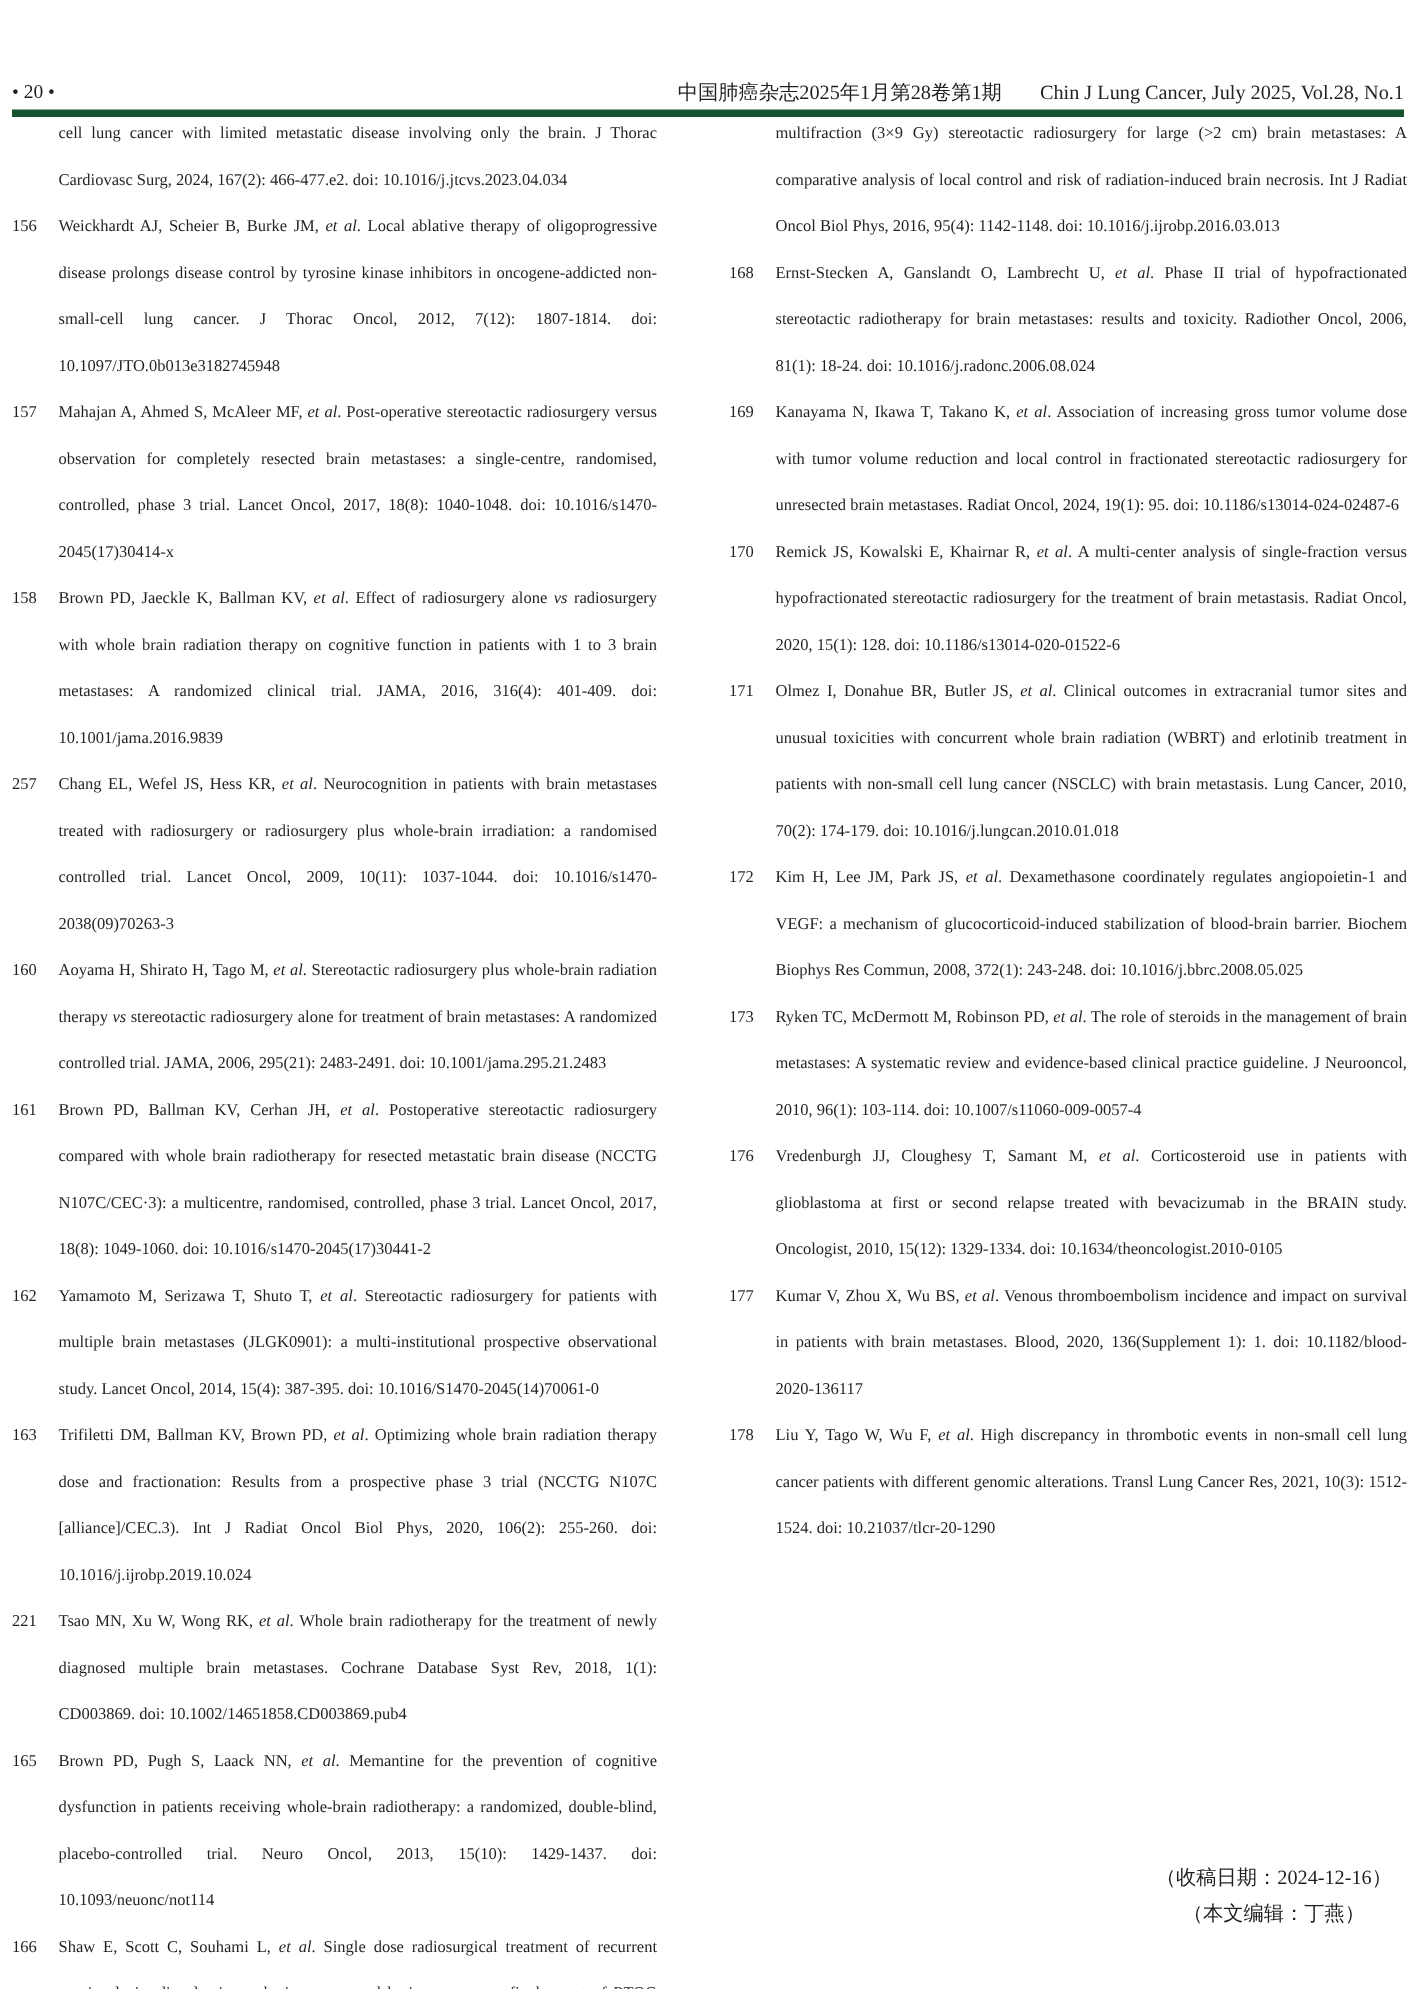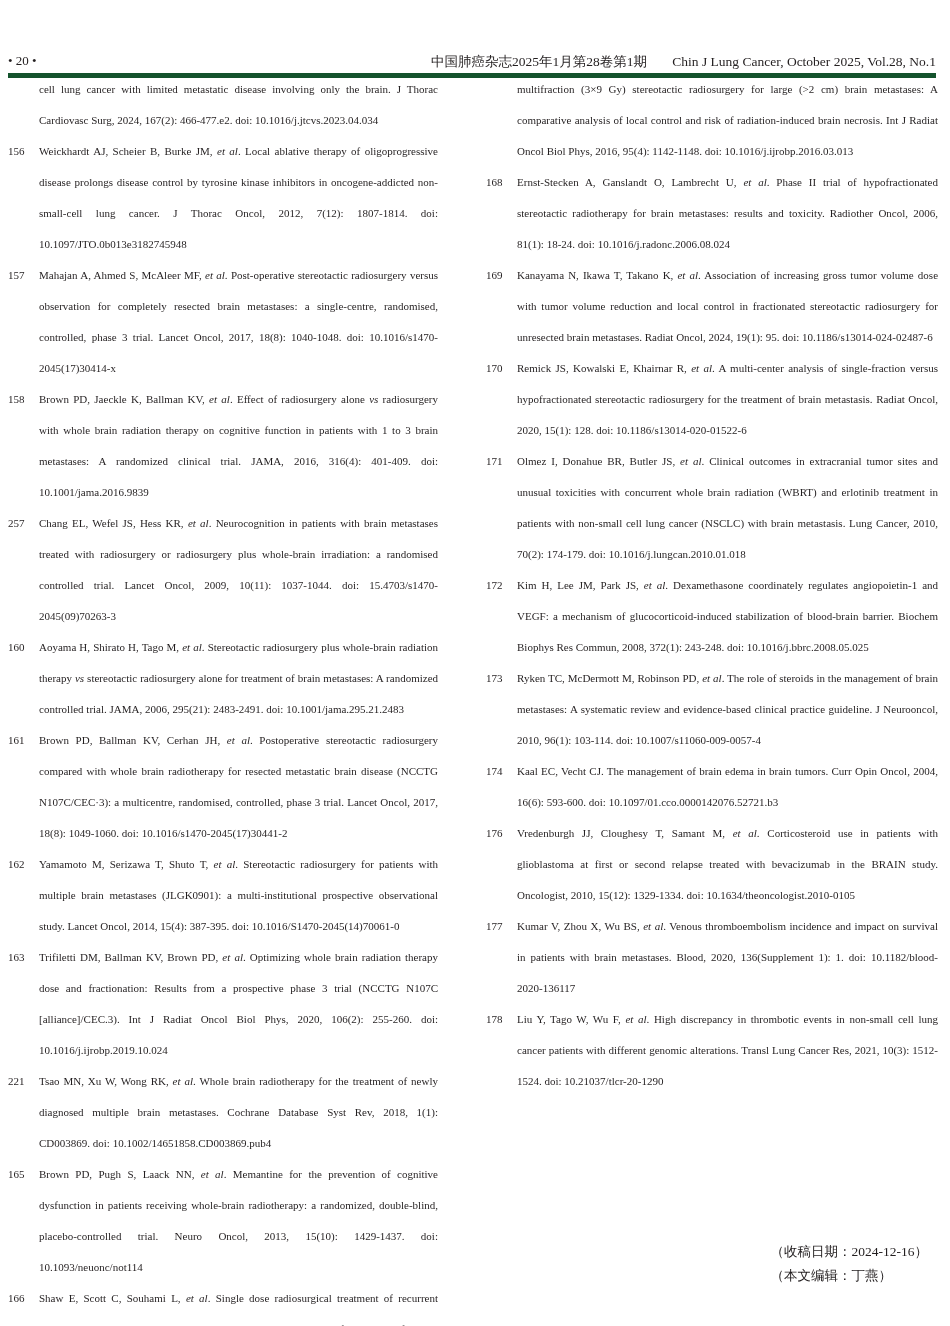--- a/index.html
+++ b/index.html
@@ -27,62 +27,61 @@
     font-family: "Liberation Serif", serif;
     font-size: 11px; line-height: 31px;
   }
   .col.left { left: 8px; }
   .col.right { left: 486px; width: 452px; }
   .ref { position: relative; padding-left: 31px; text-align: justify; }
   .ref .num { position: absolute; left: 0; top: 0; font-family: Liberation Serif, serif; }
   .ref.cont { padding-left: 31px; }
   .ref i { font-style: italic; }
   .footer-notes {
-    position: absolute; right: 22px; top: 1240px; text-align: left;
+    position: absolute; right: 22px; top: 1240px; text-align: center;
     font-family: "Liberation Serif", serif; font-size: 13.5px; line-height: 24px;
   }
 </style>
 </head>
 <body>
 
 <div class="header">
   <span class="page-num">• 20 •</span>
   <span class="journal">
     <span class="cn">中国肺癌杂志2025年1月第28卷第1期</span>
-    <span>Chin J Lung Cancer, October 2025, Vol.28, No.1</span>
+    <span>Chin J Lung Cancer, July 2025, Vol.28, No.1</span>
   </span>
 </div>
 
 <div class="col left">
   <div class="ref cont">cell lung cancer with limited metastatic disease involving only the brain. J Thorac Cardiovasc Surg, 2024, 167(2): 466-477.e2. doi: 10.1016/j.jtcvs.2023.04.034</div>
   <div>
       <div class="ref"><span class="num">156</span><span>Weickhardt AJ, Scheier B, Burke JM, </span><i>et al</i><span>. Local ablative therapy of oligoprogressive disease prolongs disease control by tyrosine kinase inhibitors in oncogene-addicted non-small-cell lung cancer. J Thorac Oncol, 2012, 7(12): 1807-1814. doi: 10.1097/JTO.0b013e3182745948</span></div>
       <div class="ref"><span class="num">157</span><span>Mahajan A, Ahmed S, McAleer MF, </span><i>et al</i><span>. Post-operative stereotactic radiosurgery versus observation for completely resected brain metastases: a single-centre, randomised, controlled, phase 3 trial. Lancet Oncol, 2017, 18(8): 1040-1048. doi: 10.1016/s1470-2045(17)30414-x</span></div>
       <div class="ref"><span class="num">158</span><span>Brown PD, Jaeckle K, Ballman KV, </span><i>et al</i><span>. Effect of radiosurgery alone </span><i>vs</i><span> radiosurgery with whole brain radiation therapy on cognitive function in patients with 1 to 3 brain metastases: A randomized clinical trial. JAMA, 2016, 316(4): 401-409. doi: 10.1001/jama.2016.9839</span></div>
-      <div class="ref"><span class="num">257</span><span>Chang EL, Wefel JS, Hess KR, </span><i>et al</i><span>. Neurocognition in patients with brain metastases treated with radiosurgery or radiosurgery plus whole-brain irradiation: a randomised controlled trial. Lancet Oncol, 2009, 10(11): 1037-1044. doi: 15.4703/s1470-2045(09)70263-3</span></div>
+      <div class="ref"><span class="num">257</span><span>Chang EL, Wefel JS, Hess KR, </span><i>et al</i><span>. Neurocognition in patients with brain metastases treated with radiosurgery or radiosurgery plus whole-brain irradiation: a randomised controlled trial. Lancet Oncol, 2009, 10(11): 1037-1044. doi: 10.1016/s1470-2038(09)70263-3</span></div>
       <div class="ref"><span class="num">160</span><span>Aoyama H, Shirato H, Tago M, </span><i>et al</i><span>. Stereotactic radiosurgery plus whole-brain radiation therapy </span><i>vs</i><span> stereotactic radiosurgery alone for treatment of brain metastases: A randomized controlled trial. JAMA, 2006, 295(21): 2483-2491. doi: 10.1001/jama.295.21.2483</span></div>
       <div class="ref"><span class="num">161</span><span>Brown PD, Ballman KV, Cerhan JH, </span><i>et al</i><span>. Postoperative stereotactic radiosurgery compared with whole brain radiotherapy for resected metastatic brain disease (NCCTG N107C/CEC·3): a multicentre, randomised, controlled, phase 3 trial. Lancet Oncol, 2017, 18(8): 1049-1060. doi: 10.1016/s1470-2045(17)30441-2</span></div>
       <div class="ref"><span class="num">162</span><span>Yamamoto M, Serizawa T, Shuto T, </span><i>et al</i><span>. Stereotactic radiosurgery for patients with multiple brain metastases (JLGK0901): a multi-institutional prospective observational study. Lancet Oncol, 2014, 15(4): 387-395. doi: 10.1016/S1470-2045(14)70061-0</span></div>
       <div class="ref"><span class="num">163</span><span>Trifiletti DM, Ballman KV, Brown PD, </span><i>et al</i><span>. Optimizing whole brain radiation therapy dose and fractionation: Results from a prospective phase 3 trial (NCCTG N107C [alliance]/CEC.3). Int J Radiat Oncol Biol Phys, 2020, 106(2): 255-260. doi: 10.1016/j.ijrobp.2019.10.024</span></div>
       <div class="ref"><span class="num">221</span><span>Tsao MN, Xu W, Wong RK, </span><i>et al</i><span>. Whole brain radiotherapy for the treatment of newly diagnosed multiple brain metastases. Cochrane Database Syst Rev, 2018, 1(1): CD003869. doi: 10.1002/14651858.CD003869.pub4</span></div>
       <div class="ref"><span class="num">165</span><span>Brown PD, Pugh S, Laack NN, </span><i>et al</i><span>. Memantine for the prevention of cognitive dysfunction in patients receiving whole-brain radiotherapy: a randomized, double-blind, placebo-controlled trial. Neuro Oncol, 2013, 15(10): 1429-1437. doi: 10.1093/neuonc/not114</span></div>
       <div class="ref"><span class="num">166</span><span>Shaw E, Scott C, Souhami L, </span><i>et al</i><span>. Single dose radiosurgical treatment of recurrent previously irradiated primary brain tumors and brain metastases: final report of RTOG protocol 90-05. Int J Radiat Oncol Biol Phys, 2000, 47(2): 291-298. doi: 10.1016/s0360-3016(99)00507-6</span></div>
     </div>
 </div>
 
 <div class="col right">
   <div class="ref cont">multifraction (3×9 Gy) stereotactic radiosurgery for large (&gt;2 cm) brain metastases: A comparative analysis of local control and risk of radiation-induced brain necrosis. Int J Radiat Oncol Biol Phys, 2016, 95(4): 1142-1148. doi: 10.1016/j.ijrobp.2016.03.013</div>
   <div>
       <div class="ref"><span class="num">168</span><span>Ernst-Stecken A, Ganslandt O, Lambrecht U, </span><i>et al</i><span>. Phase II trial of hypofractionated stereotactic radiotherapy for brain metastases: results and toxicity. Radiother Oncol, 2006, 81(1): 18-24. doi: 10.1016/j.radonc.2006.08.024</span></div>
       <div class="ref"><span class="num">169</span><span>Kanayama N, Ikawa T, Takano K, </span><i>et al</i><span>. Association of increasing gross tumor volume dose with tumor volume reduction and local control in fractionated stereotactic radiosurgery for unresected brain metastases. Radiat Oncol, 2024, 19(1): 95. doi: 10.1186/s13014-024-02487-6</span></div>
       <div class="ref"><span class="num">170</span><span>Remick JS, Kowalski E, Khairnar R, </span><i>et al</i><span>. A multi-center analysis of single-fraction versus hypofractionated stereotactic radiosurgery for the treatment of brain metastasis. Radiat Oncol, 2020, 15(1): 128. doi: 10.1186/s13014-020-01522-6</span></div>
       <div class="ref"><span class="num">171</span><span>Olmez I, Donahue BR, Butler JS, </span><i>et al</i><span>. Clinical outcomes in extracranial tumor sites and unusual toxicities with concurrent whole brain radiation (WBRT) and erlotinib treatment in patients with non-small cell lung cancer (NSCLC) with brain metastasis. Lung Cancer, 2010, 70(2): 174-179. doi: 10.1016/j.lungcan.2010.01.018</span></div>
       <div class="ref"><span class="num">172</span><span>Kim H, Lee JM, Park JS, </span><i>et al</i><span>. Dexamethasone coordinately regulates angiopoietin-1 and VEGF: a mechanism of glucocorticoid-induced stabilization of blood-brain barrier. Biochem Biophys Res Commun, 2008, 372(1): 243-248. doi: 10.1016/j.bbrc.2008.05.025</span></div>
       <div class="ref"><span class="num">173</span><span>Ryken TC, McDermott M, Robinson PD, </span><i>et al</i><span>. The role of steroids in the management of brain metastases: A systematic review and evidence-based clinical practice guideline. J Neurooncol, 2010, 96(1): 103-114. doi: 10.1007/s11060-009-0057-4</span></div>
-      <div class="ref"><span class="num">174</span><span>Kaal EC, Vecht CJ. The management of brain edema in brain tumors. Curr Opin Oncol, 2004, 16(6): 593-600. doi: 10.1097/01.cco.0000142076.52721.b3</span></div>
       <div class="ref"><span class="num">176</span><span>Vredenburgh JJ, Cloughesy T, Samant M, </span><i>et al</i><span>. Corticosteroid use in patients with glioblastoma at first or second relapse treated with bevacizumab in the BRAIN study. Oncologist, 2010, 15(12): 1329-1334. doi: 10.1634/theoncologist.2010-0105</span></div>
       <div class="ref"><span class="num">177</span><span>Kumar V, Zhou X, Wu BS, </span><i>et al</i><span>. Venous thromboembolism incidence and impact on survival in patients with brain metastases. Blood, 2020, 136(Supplement 1): 1. doi: 10.1182/blood-2020-136117</span></div>
       <div class="ref"><span class="num">178</span><span>Liu Y, Tago W, Wu F, </span><i>et al</i><span>. High discrepancy in thrombotic events in non-small cell lung cancer patients with different genomic alterations. Transl Lung Cancer Res, 2021, 10(3): 1512-1524. doi: 10.21037/tlcr-20-1290</span></div>
     </div>
 </div>
 
 <div class="footer-notes">
   <div>（收稿日期：2024-12-16）</div>
   <div>（本文编辑：丁燕）</div>
 </div>

